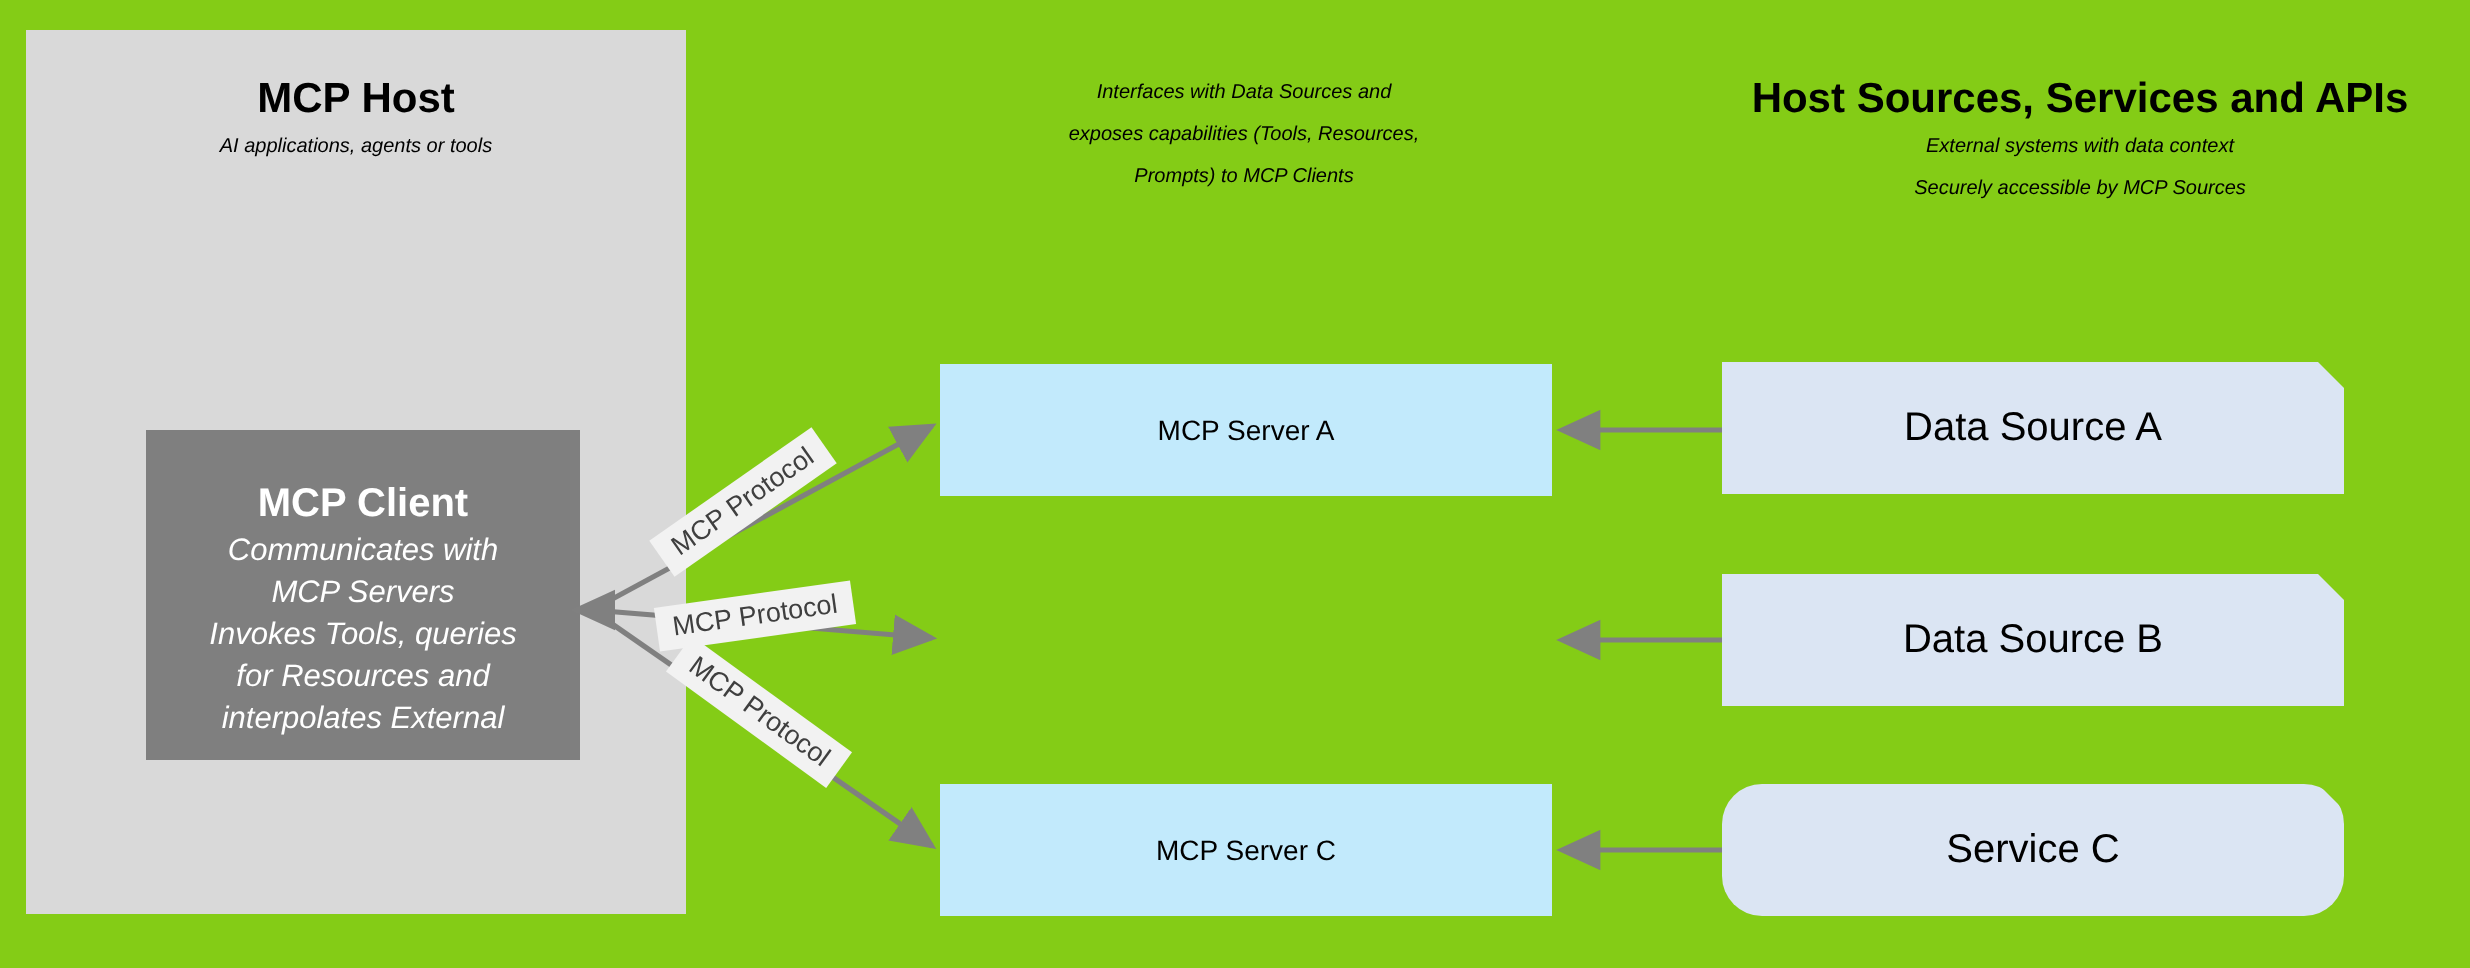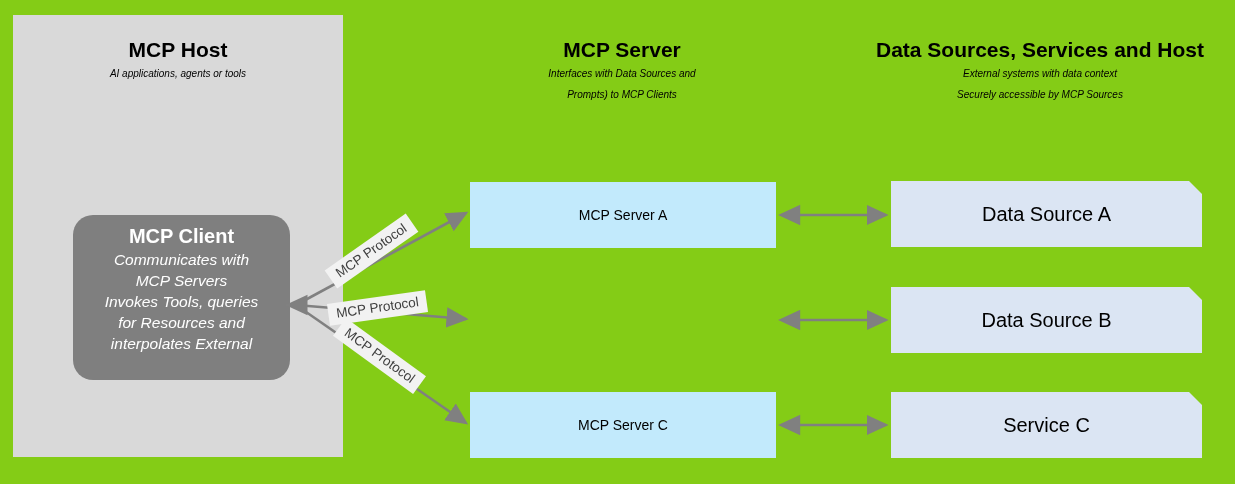--- a/index.html
+++ b/index.html
@@ -54,23 +54,22 @@
     position: absolute;
     left: 73px;
     top: 215px;
     width: 217px;
     height: 165px;
     background: #7f7f7f;
     display: flex;
     flex-direction: column;
     align-items: center;
     justify-content: flex-start;
-    padding-top: 8px;
+    padding-top: 24px;
     box-sizing: border-box;
-    border-radius: 20px;
   }
   .client-title {
     font-size: 20px;
     font-weight: bold;
     color: #ffffff;
     line-height: 26px;
   }
   .client-sub {
     font-size: 15.5px;
     font-style: italic;
@@ -94,36 +93,36 @@
     font-size: 14px;
     color: #000000;
   }
   #server-0 { top: 182px; }
   #server-1 { top: 287px; }
   #server-2 { top: 392px; }
 
   
   .data-box {
     position: absolute;
-    left: 891px;
+    left: 861px;
     width: 311px;
     height: 66px;
     background: #dbe5f3;
     clip-path: polygon(0 0, calc(100% - 13px) 0, 100% 13px, 100% 100%, 0 100%);
     display: flex;
     align-items: center;
     justify-content: center;
   }
   .data-box span {
     font-size: 20px;
     color: #000000;
   }
   #data-0 { top: 181px; }
   #data-1 { top: 287px; }
-  #data-2 { top: 392px; }
+  #data-2 { top: 392px; border-radius: 20px; }
 
   
   #wires {
     position: absolute;
     left: 0; top: 0;
     width: 1235px;
     height: 484px;
     pointer-events: none;
   }
 
@@ -147,27 +146,27 @@
 <div id="canvas">
 
   <div class="host-panel"></div>
 
   <div class="col-head" id="head-host">
     <div class="col-title">MCP Host</div>
     <div class="col-sub">AI applications, agents or tools</div>
   </div>
 
   <div class="col-head" id="head-server">
-    <div class="col-title">MCP Server</div>
     <div class="col-sub">Interfaces with Data Sources and</div>
+    <div class="col-sub">exposes capabilities (Tools, Resources,</div>
     <div class="col-sub">Prompts) to MCP Clients</div>
   </div>
 
   <div class="col-head" id="head-data">
-    <div class="col-title">Data Sources, Services and Host</div>
+    <div class="col-title">Host Sources, Services and APIs</div>
     <div class="col-sub">External systems with data context</div>
     <div class="col-sub">Securely accessible by MCP Sources</div>
   </div>
 
   <div class="client-box">
     <div class="client-title">MCP Client</div>
     <div class="client-sub">Communicates with</div>
     <div class="client-sub">MCP Servers</div>
     <div class="client-sub">Invokes Tools, queries</div>
     <div class="client-sub">for Resources and</div>

